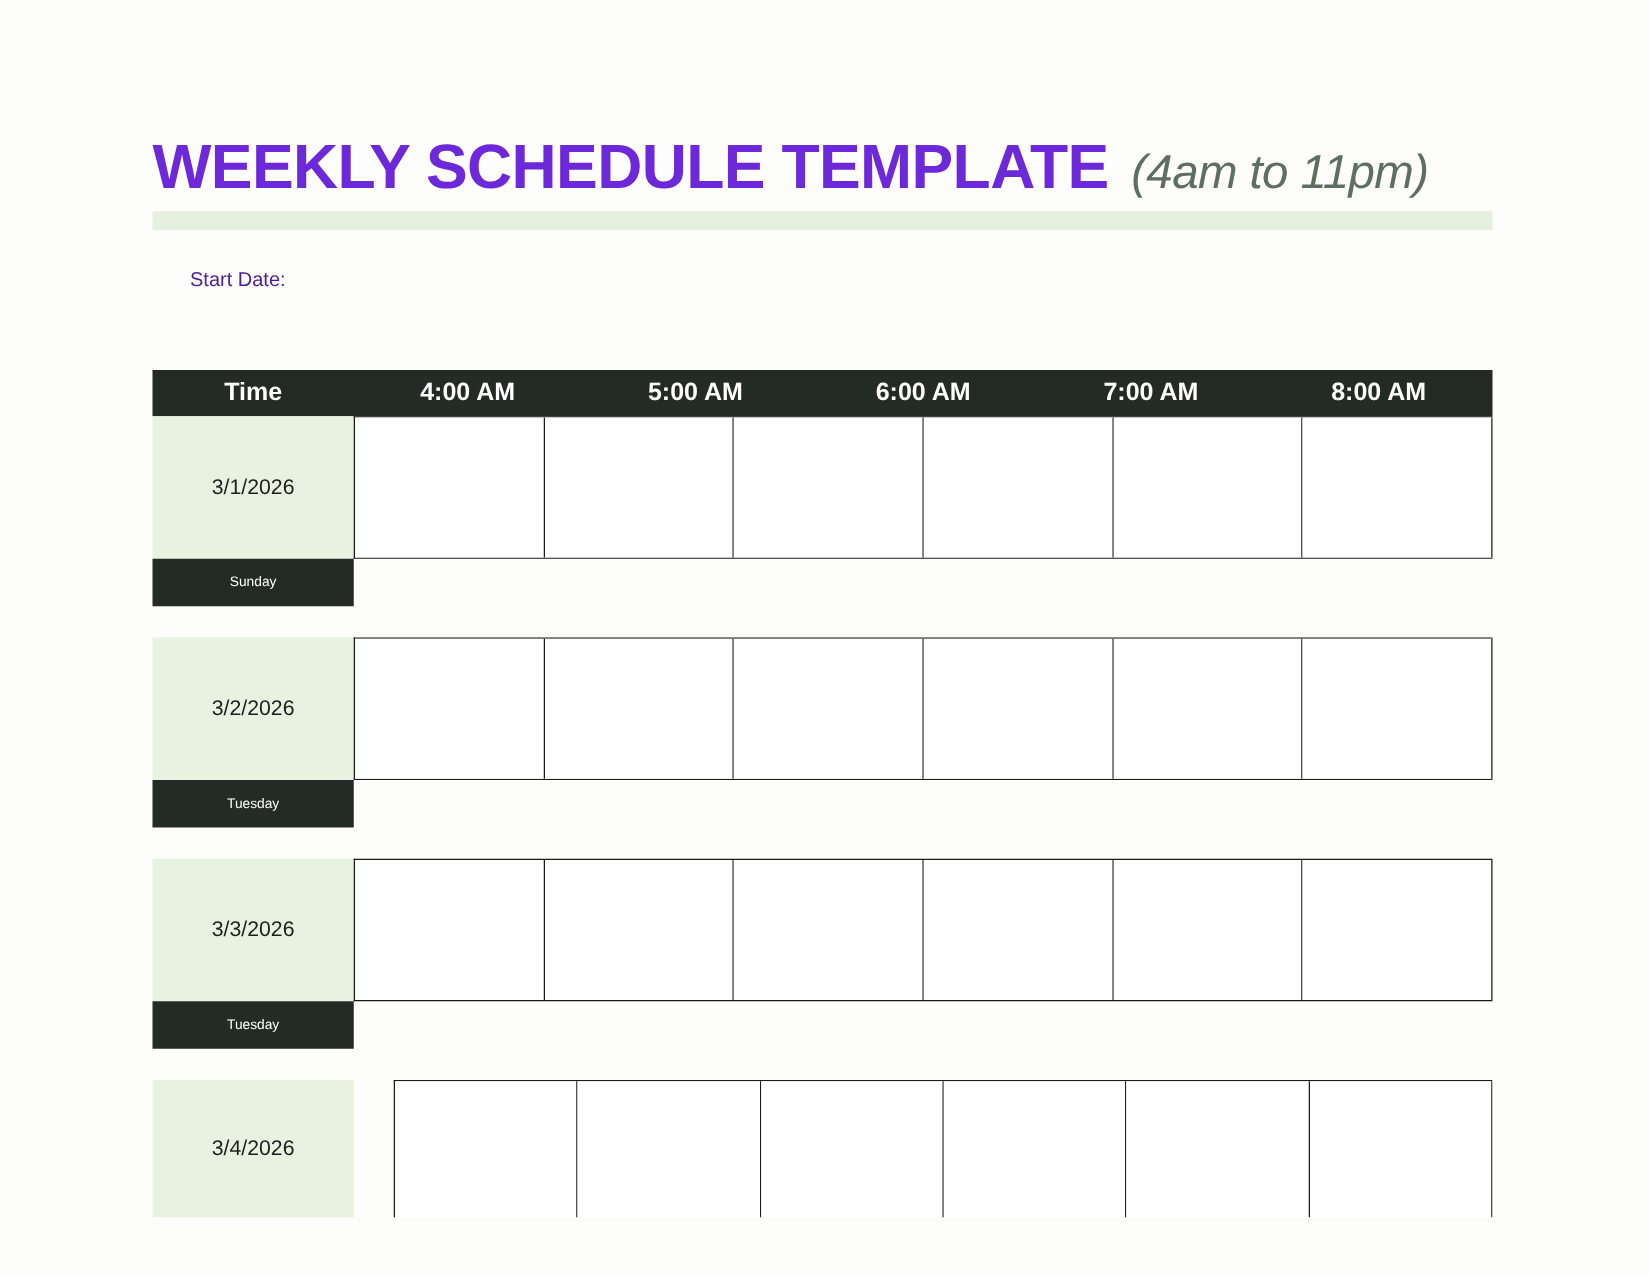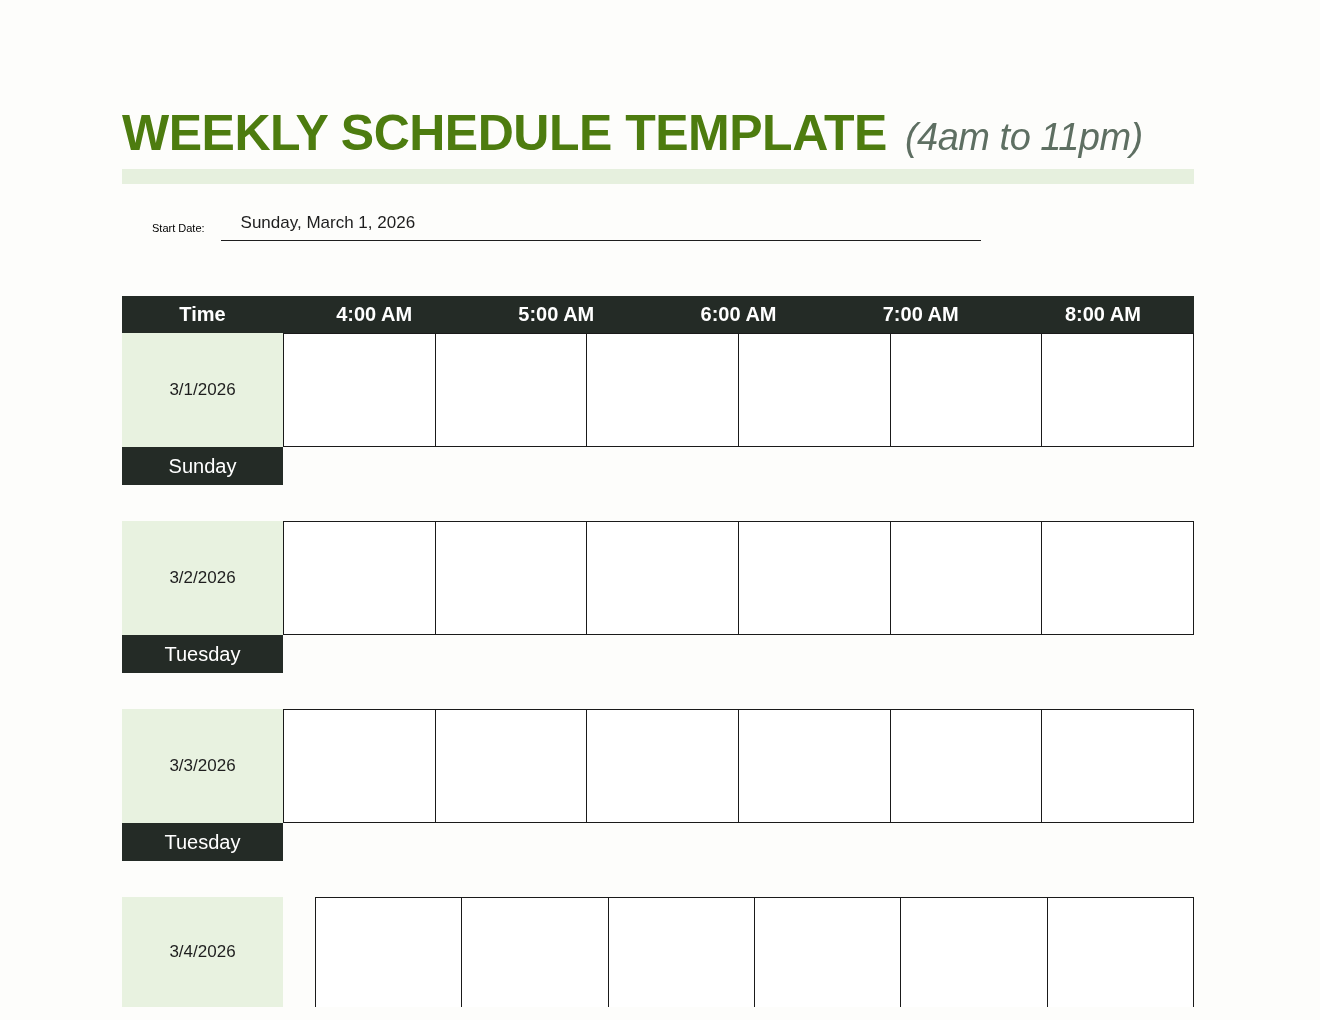--- a/index.html
+++ b/index.html
@@ -28,21 +28,21 @@
     top: 104px;
     display: flex;
     align-items: baseline;
     gap: 18px;
     white-space: nowrap;
   }
   .title-main {
     font-size: 50px;
     font-weight: 700;
     letter-spacing: -0.5px;
-    color: #4d7c0f;
+    color: #6d28d9;
   }
   .title-sub {
     font-size: 38px;
     font-style: italic;
     font-weight: 400;
     color: #5e6f62;
     letter-spacing: -0.5px;
   }
 
   
@@ -57,23 +57,23 @@
 
   
   .startdate-row {
     position: absolute;
     left: 152px;
     top: 212px;
     display: flex;
     align-items: flex-end;
   }
   .startdate-label {
-    font-size: 11px;
-    color: #000000;
-    margin-right: 16px;
+    font-size: 16px;
+    color: #4c1d95;
+    margin-right: 32px;
     line-height: 26px;
   }
   .startdate-value {
     font-size: 17px;
     color: #1e1e1e;
     width: 760px;
     border-bottom: 1.5px solid #1e1e1e;
     padding-bottom: 6px;
     padding-left: 20px;
     box-sizing: border-box;
@@ -105,21 +105,21 @@
   .header-cell.time-col {
     width: 161px;
     flex: 0 0 161px;
   }
   .header-cell.hour-col {
     flex: 1 1 0;
   }
 
   .day-block {
     display: flex;
-    margin-top: 36px;
+    margin-top: 25px;
     height: 152px;
   }
   .day-block.first {
     margin-top: 0;
     justify-content: center;
   }
   .daylabel {
     width: 161px;
     flex: 0 0 161px;
     display: flex;
@@ -135,21 +135,21 @@
     color: #1e1e1e;
   }
   .daylabel .dayname {
     background: #242b26;
     height: 38px;
     flex: 0 0 38px;
     display: flex;
     align-items: center;
     justify-content: center;
     color: #ffffff;
-    font-size: 20px;
+    font-size: 11px;
   }
   .daylabel.no-name .date {
     height: 100%;
   }
 
   .slots {
     flex: 1 1 auto;
     display: flex;
     height: 100%;
     box-sizing: border-box;
@@ -189,21 +189,20 @@
 
   <div class="title-row">
     <span class="title-main">WEEKLY SCHEDULE TEMPLATE</span>
     <span class="title-sub">(4am to 11pm)</span>
   </div>
 
   <div class="accent-bar"></div>
 
   <div class="startdate-row">
     <span class="startdate-label">Start Date:</span>
-    <span class="startdate-value">Sunday, March 1, 2026</span>
   </div>
 
   <div class="schedule">
 
     <div class="header-row">
       <div class="header-cell time-col">Time</div>
       <div class="header-cell hour-col">4:00 AM</div>
       <div class="header-cell hour-col">5:00 AM</div>
       <div class="header-cell hour-col">6:00 AM</div>
       <div class="header-cell hour-col">7:00 AM</div>

